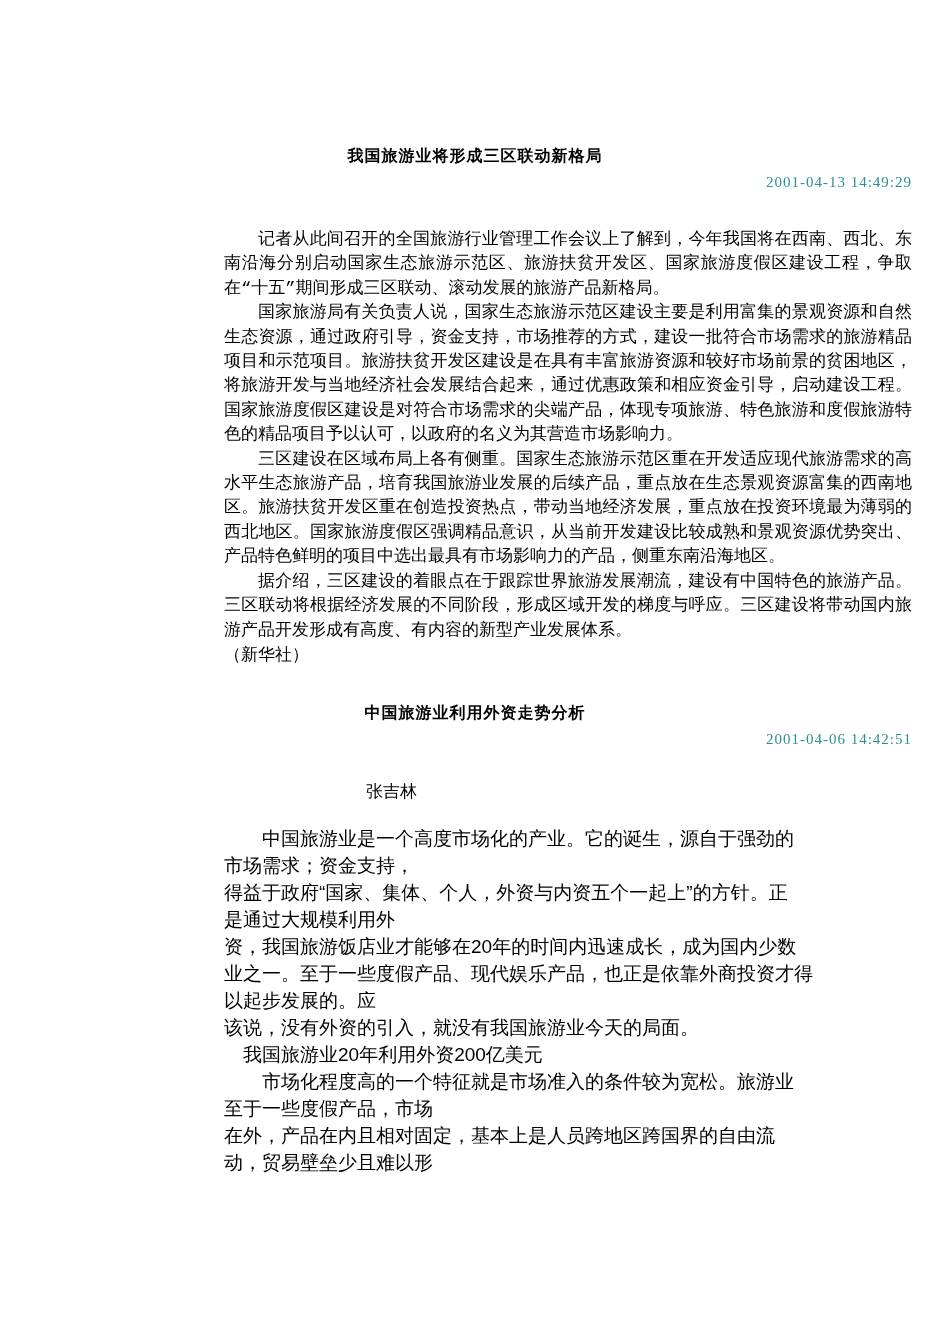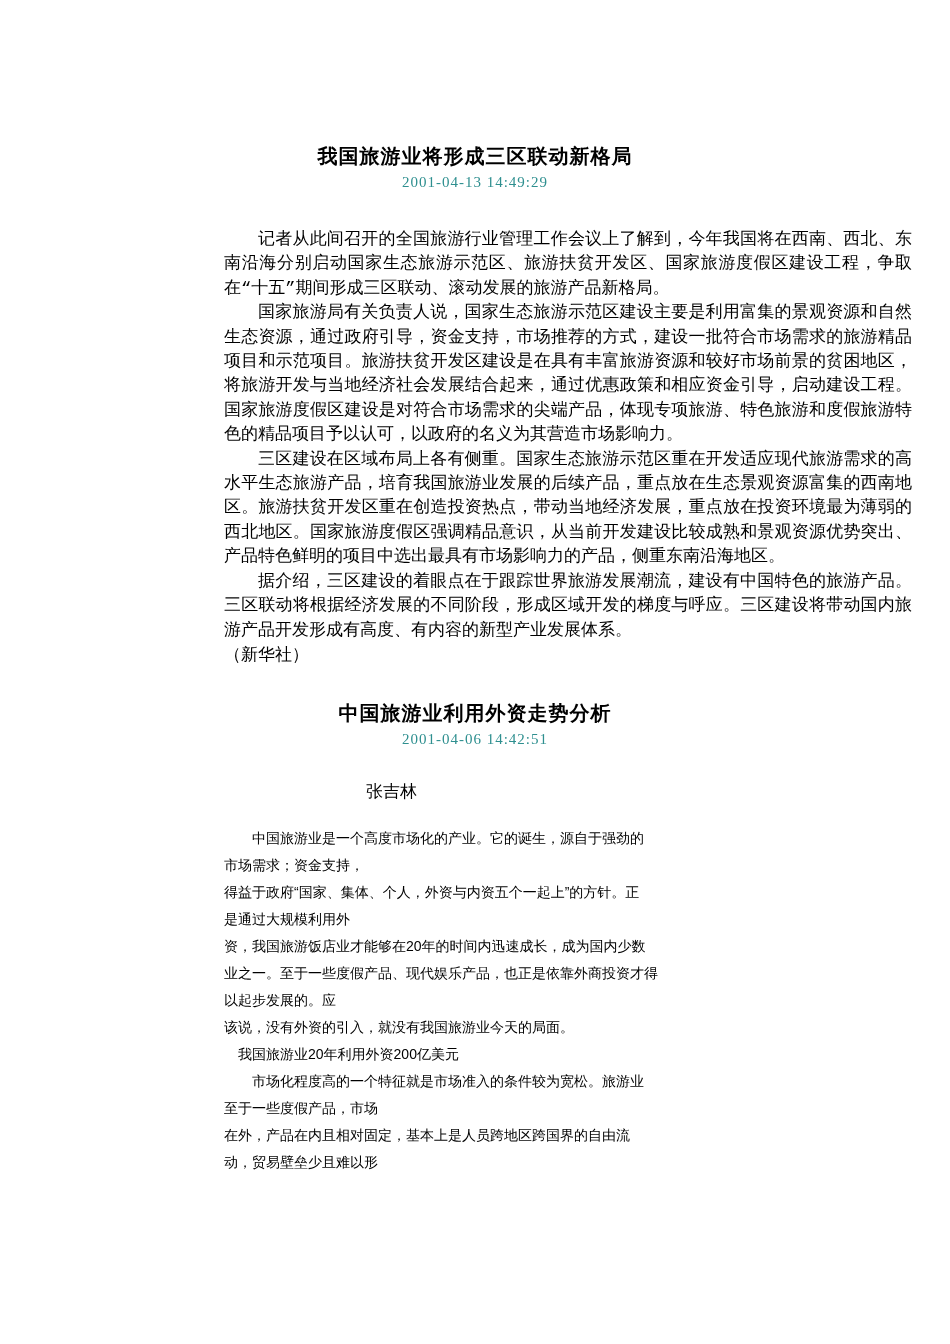--- a/index.html
+++ b/index.html
@@ -15,27 +15,27 @@
     font-family: "Liberation Sans", "DejaVu Sans", sans-serif;
   }
   .page {
     padding: 146px 38px 0 38px;
     box-sizing: border-box;
     width: 950px;
   }
   .article-title {
     text-align: center;
     font-weight: bold;
-    font-size: 20px;
+    font-size: 16px;
     line-height: 20px;
     letter-spacing: 1px;
     color: #000000;
   }
   .article-date {
-    text-align: center;
+    text-align: right;
     font-size: 15px;
     line-height: 20px;
     margin-top: 6px;
     color: #2E8F8F;
     font-family: "Liberation Serif", "DejaVu Serif", serif;
     letter-spacing: 1px;
   }
   .body-block {
     margin-left: 186px;
     width: 688px;
@@ -60,21 +60,21 @@
     margin-top: 36px;
   }
   .author {
     margin-top: 31px;
     padding-left: 142px;
     font-size: 17px;
     line-height: 24px;
   }
   .article2-body {
     margin-top: 21px;
-    font-size: 14px;
+    font-size: 19px;
     line-height: 27px;
   }
   .article2-body .line {
     margin: 0;
     white-space: pre-wrap;
   }
 </style>
 </head>
 <body>
 

